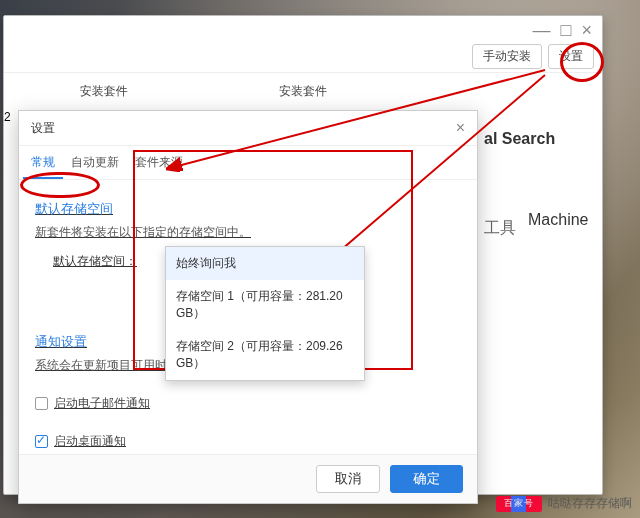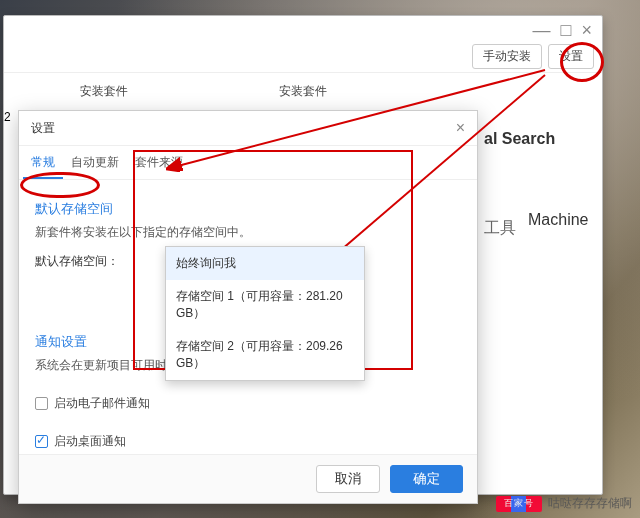--- a/index.html
+++ b/index.html
@@ -43,24 +43,24 @@
   .settings-dialog {
     position:absolute; left:18px; top:110px; width:460px; height:394px;
     background:#fff; border:1px solid #ccc; box-shadow:0 6px 20px rgba(0,0,0,.25);
     display:flex; flex-direction:column;
   }
   .sd-header { display:flex; align-items:center; justify-content:space-between; padding:8px 12px; border-bottom:1px solid #eee; color:#333; }
   .sd-close { font-size:16px; color:#888; }
   .sd-tabs { display:flex; gap:0; border-bottom:1px solid #eee; padding:0 4px; font-size:12px; }
   .sd-tab { padding:8px 8px 6px; color:#555; }
   .sd-tab.active { color:#2a7ee0; border-bottom:2px solid #2a7ee0; }
-  .sd-body { padding:10px 16px 8px; flex:1; overflow:hidden; color:#333; }
+  .sd-body { padding:10px 16px 8px; flex:1; overflow:hidden; color:#333;text-decoration:underline; }
   .sec-title { color:#2a7ee0; font-size:13px; margin:10px 0 6px; }
   .sec-desc { color:#555; margin-bottom:8px; }
-  .row { display:flex; align-items:center; gap:10px; margin:6px 0; }
+  .row { display:flex; align-items:center; gap:10px; margin:6px 0;text-align:center; }
   .label { width:120px; color:#333; }
 
   .dropdown {
     position:relative; border:1px solid #bbb; border-radius:3px;
     height:24px; display:flex; align-items:center; justify-content:space-between;
     padding:0 24px 0 8px; width:200px; background:#fff;
   }
   .dropdown .caret {
     position:absolute; right:6px; top:50%; transform:translateY(-50%);
     width:0;height:0;border-left:4px solid transparent;border-right:4px solid transparent;border-top:5px solid #2a7ee0;

